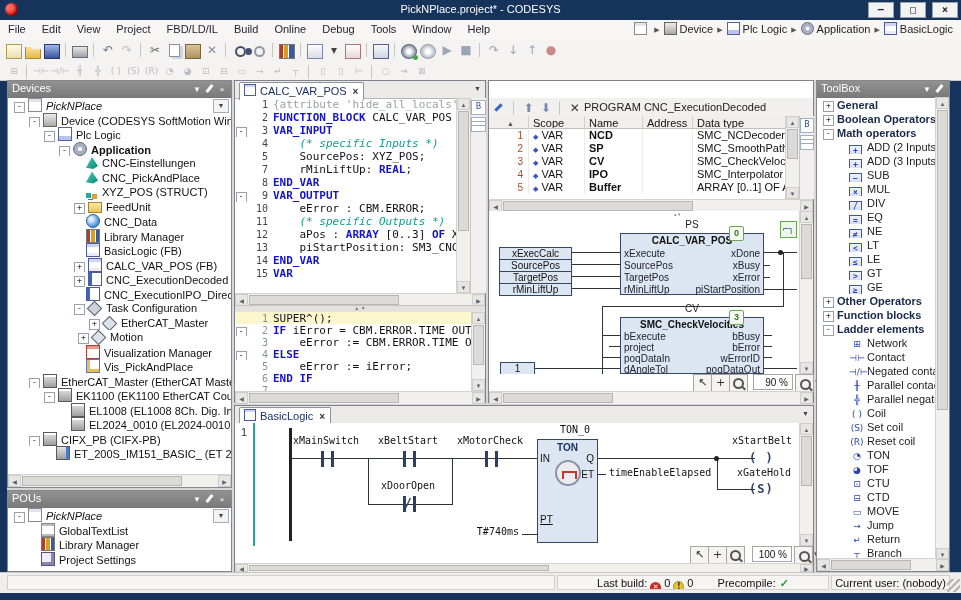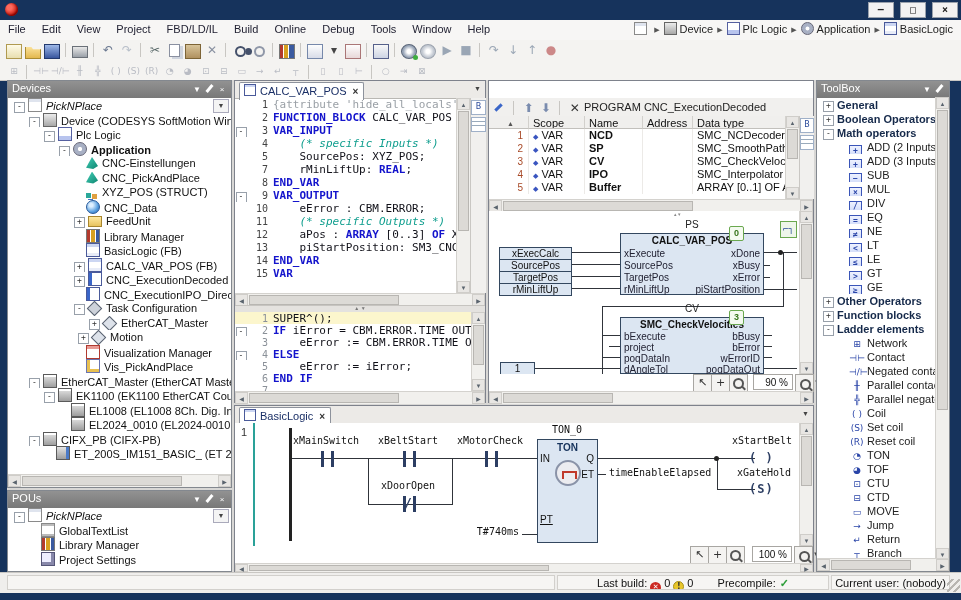--- a/index.html
+++ b/index.html
@@ -156,20 +156,21 @@
     font:bold 8px/10px "DejaVu Sans",sans-serif;text-align:center;vertical-align:-2px;margin:0 3px;box-sizing:border-box;}
   .ico-ok{color:#2e9e3a;font-weight:bold;margin-left:4px;}
   .grip{position:absolute;right:1px;bottom:1px;width:13px;height:13px;
     background:repeating-linear-gradient(135deg,transparent 0 3px,#b8b6b2 3px 5px);}
 </style>
 </head>
 <body>
 
 <div id="titlebar">
   <span class="logo"></span>
+  <span class="wtitle">PickNPlace.project* - CODESYS</span>
   <span class="wbtns">
     <span class="wbtn">–</span>
     <span class="wbtn">□</span>
     <span class="wbtn">×</span>
   </span>
 </div>
 
 <div id="menubar">
   <span id="menu-items"><span class="mitem">File</span><span class="mitem">Edit</span><span class="mitem">View</span><span class="mitem">Project</span><span class="mitem">FBD/LD/IL</span><span class="mitem">Build</span><span class="mitem">Online</span><span class="mitem">Debug</span><span class="mitem">Tools</span><span class="mitem">Window</span><span class="mitem">Help</span></span>
   <span id="breadcrumb"><span class="bc-ic t-proj"></span><span class="bc-sep">▶</span><span class="bc-ic t-dev"></span><span class="bc-item">Device</span><span class="bc-sep">▶</span><span class="bc-ic t-plc"></span><span class="bc-item">Plc Logic</span><span class="bc-sep">▶</span><span class="bc-ic t-app"></span><span class="bc-item">Application</span><span class="bc-sep">▶</span><span class="bc-ic t-fb"></span><span class="bc-item">BasicLogic</span></span>
@@ -188,22 +189,22 @@
     </span>
   </div>
   <div id="dev-tree" style="height:377px;overflow:hidden;">
       <div class="trow" style="padding-left: 6px;"><span class="exp">-</span><span class="ti t-proj"></span><span class="it">PickNPlace</span><span class="combo">▼</span></div>
       <div class="trow" style="padding-left: 21px;"><span class="exp">-</span><span class="ti t-dev"></span><span>Device (CODESYS SoftMotion Win V3)</span></div>
       <div class="trow" style="padding-left: 36px;"><span class="exp">-</span><span class="ti t-plc"></span><span>Plc Logic</span></div>
       <div class="trow" style="padding-left: 51px;"><span class="exp">-</span><span class="ti t-app"></span><span class="bd ">Application</span></div>
       <div class="trow" style="padding-left: 66px;"><span class="expsp"></span><span class="ti t-cnc"></span><span>CNC-Einstellungen</span></div>
       <div class="trow" style="padding-left: 66px;"><span class="expsp"></span><span class="ti t-cnc"></span><span>CNC_PickAndPlace</span></div>
       <div class="trow" style="padding-left: 66px;"><span class="expsp"></span><span class="ti t-struct"></span><span>XYZ_POS (STRUCT)</span></div>
+      <div class="trow" style="padding-left: 66px;"><span class="exp">+</span><span class="ti t-folder"></span><span>FeedUnit</span></div>
       <div class="trow" style="padding-left: 66px;"><span class="expsp"></span><span class="ti t-globe"></span><span>CNC_Data</span></div>
-      <div class="trow" style="padding-left: 66px;"><span class="exp">+</span><span class="ti t-folder"></span><span>FeedUnit</span></div>
       <div class="trow" style="padding-left: 66px;"><span class="expsp"></span><span class="ti t-lib"></span><span>Library Manager</span></div>
       <div class="trow" style="padding-left: 66px;"><span class="expsp"></span><span class="ti t-fb"></span><span>BasicLogic (FB)</span></div>
       <div class="trow" style="padding-left: 66px;"><span class="exp">+</span><span class="ti t-fb"></span><span>CALC_VAR_POS (FB)</span></div>
       <div class="trow" style="padding-left: 66px;"><span class="exp">+</span><span class="ti t-prg"></span><span>CNC_ExecutionDecoded (PRG)</span></div>
       <div class="trow" style="padding-left: 66px;"><span class="expsp"></span><span class="ti t-prg"></span><span>CNC_ExecutionIPO_Direct (PRG)</span></div>
       <div class="trow" style="padding-left: 66px;"><span class="exp">-</span><span class="ti t-task"></span><span>Task Configuration</span></div>
       <div class="trow" style="padding-left: 81px;"><span class="exp">+</span><span class="ti t-taskx"></span><span>EtherCAT_Master</span></div>
       <div class="trow" style="padding-left: 70px;"><span class="exp">+</span><span class="ti t-taskx"></span><span>Motion</span></div>
       <div class="trow" style="padding-left: 66px;"><span class="expsp"></span><span class="ti t-vismgr"></span><span>Visualization Manager</span></div>
       <div class="trow" style="padding-left: 66px;"><span class="expsp"></span><span class="ti t-vis"></span><span>Vis_PickAndPlace</span></div>
@@ -450,21 +451,21 @@
       <div class="cbar" style="left:178px;top:28px;"></div>
       <div class="cbar" style="left:250px;top:28px;"></div>
       <div class="cbar" style="left:260px;top:28px;"></div>
       <div class="cbar" style="left:168px;top:73px;"></div>
       <div class="cbar" style="left:178px;top:73px;"></div>
       <div style="position:absolute;left:169px;top:72px;font:bold 13px &quot;DejaVu Sans Mono&quot;,monospace;color:#2c3e63;">/</div>
       <div class="llab" style="left:56px;top:12px;width:70px;">xMainSwitch</div>
       <div class="llab" style="left:138px;top:12px;width:70px;">xBeltStart</div>
       <div class="llab" style="left:220px;top:12px;width:70px;">xMotorCheck</div>
       <div class="llab" style="left:138px;top:57px;width:70px;">xDoorOpen</div>
-      <div class="llab" style="left:300px;top:1px;width:64px;">TON_0</div>
+      <div class="llab" style="left:308px;top:1px;width:64px;">TON_0</div>
       <div class="fblock" style="left:302px;top:16px;width:61px;height:104px;">
         <div class="fbtitle" style="color:#16335c;margin-top:2px;">TON</div>
         <div style="position:absolute;left:17px;top:20px;width:26px;height:26px;border:2px solid #8a93a8;border-radius:50%;background:#ececf0;box-sizing:border-box;">
           <div style="position:absolute;left:5px;top:9px;width:11px;height:6px;border-left:2px solid #c0392b;border-top:2px solid #c0392b;border-right:2px solid #c0392b;"></div>
         </div>
         <span style="position:absolute;left:2px;top:13px;font-size:10px;">IN</span>
         <span style="position:absolute;right:3px;top:13px;font-size:10px;">Q</span>
         <span style="position:absolute;right:3px;top:29px;font-size:10px;">ET</span>
         <span style="position:absolute;left:2px;top:74px;font-size:10px;text-decoration:underline;">PT</span>
       </div>

